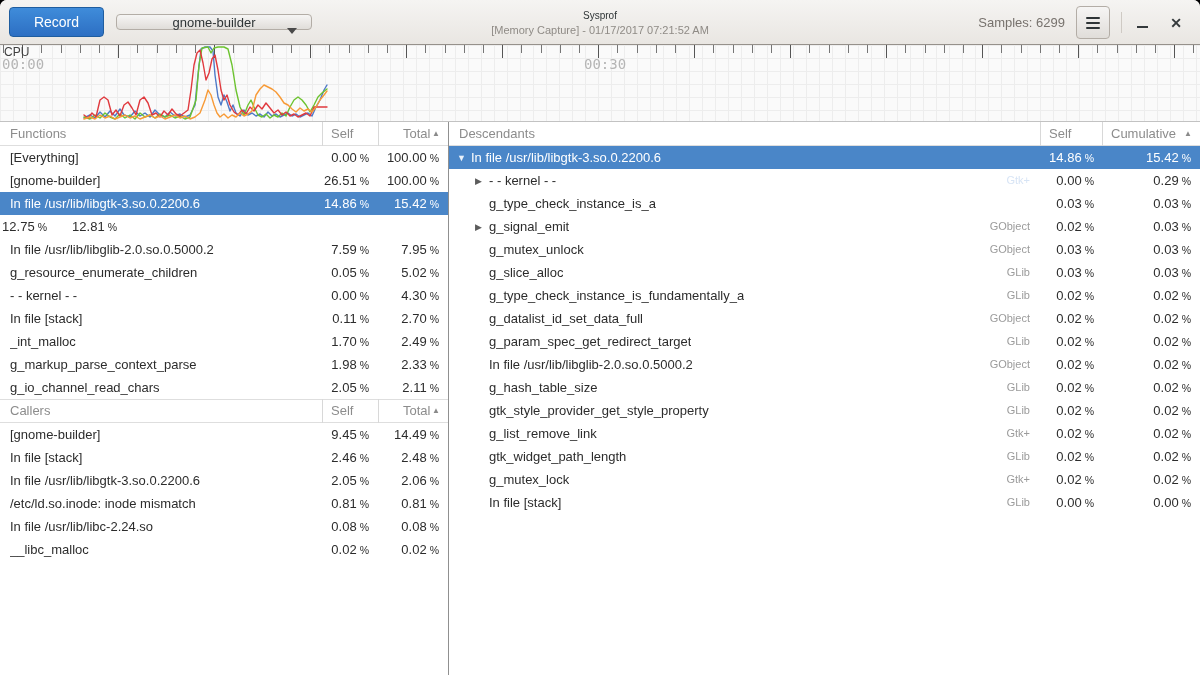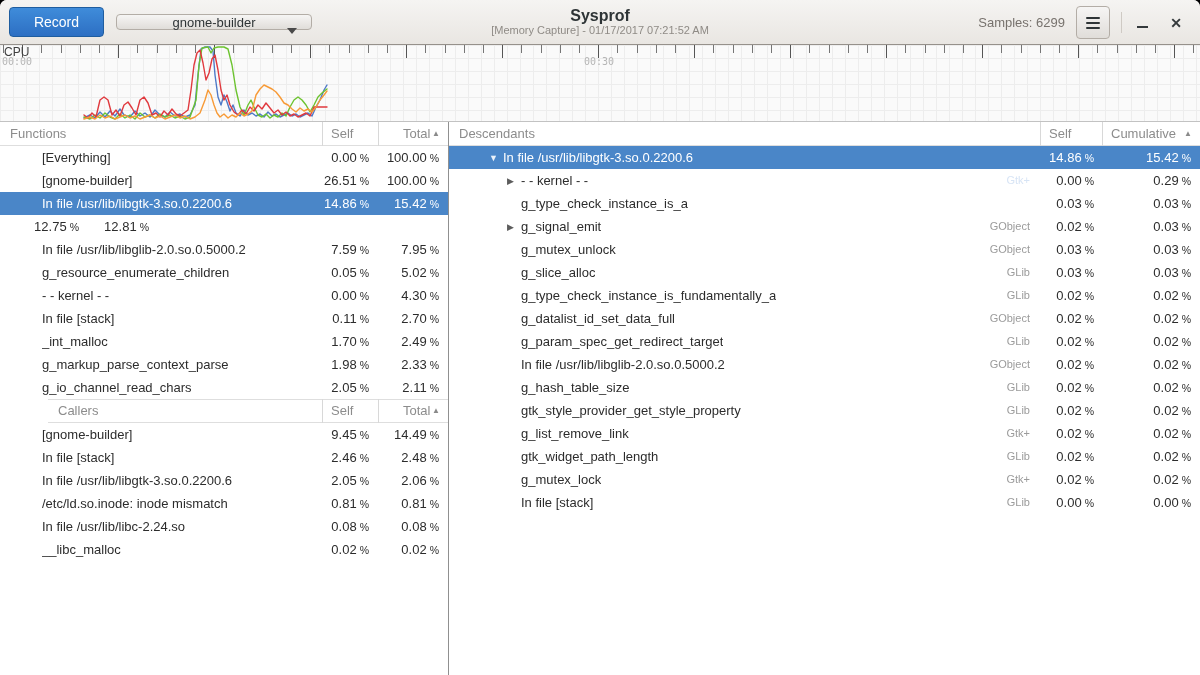--- a/index.html
+++ b/index.html
@@ -7,60 +7,60 @@
   body { font-family:"Liberation Sans", sans-serif; font-size:13px; color:#2e3436; }
 
   .window { width:1200px; height:675px; background:#fff; border-radius:7px 7px 0 0; overflow:hidden; display:flex; flex-direction:column; }
 
   
   .headerbar { height:45px; flex:0 0 45px; background:linear-gradient(#f5f4f2,#e9e6e2); border-bottom:1px solid #96918b; display:flex; align-items:center; position:relative; }
   .record-btn { margin-left:9px; width:95px; height:30px; border:1px solid #1f5d9f; border-radius:4px; background:linear-gradient(#3f8cda,#2d6fc3); color:#fff; font-family:"Liberation Sans",sans-serif; font-size:14px; cursor:pointer; }
   .proc-btn { margin-left:12px; width:196px; height:16px; border:1px solid #b3ada6; border-radius:4px; background:linear-gradient(#f6f5f4,#e0ddd9); display:flex; align-items:center; justify-content:center; position:relative; font-family:"Liberation Sans",sans-serif; font-size:13px; color:#2e3436; cursor:pointer; }
   .proc-btn .caret { position:absolute; right:14px; top:13px; width:0; height:0; border-left:5px solid transparent; border-right:5px solid transparent; border-top:6px solid #4a4a4a; }
   .titles { position:absolute; left:0; right:0; top:0; height:45px; display:flex; flex-direction:column; align-items:center; justify-content:center; pointer-events:none; }
-  .title { font-weight:bold; font-size:16px; color:#2e3436; line-height:15px; }
+  .title { font-weight:normal; font-size:10px; color:#2e3436; line-height:15px; }
   .subtitle { font-size:11px; color:#8f8b86; line-height:14px; }
   .samples { position:absolute; right:135px; top:0; height:45px; display:flex; align-items:center; color:#77726d; font-size:13px; }
   .menu-btn { position:absolute; right:90px; top:6px; width:34px; height:33px; border:1px solid #b3ada6; border-radius:4px; background:linear-gradient(#f6f5f4,#e0ddd9); display:flex; align-items:center; justify-content:center; cursor:pointer; }
   .burger { display:flex; flex-direction:column; gap:3px; }
   .burger i { display:block; width:14px; height:2px; background:#2e3436; border-radius:1px; }
   .hsep { position:absolute; right:78px; top:12px; width:1px; height:21px; background:#cfcac4; }
   .win-btn { position:absolute; top:0; width:36px; height:45px; background:transparent; border:none; display:flex; align-items:center; justify-content:center; cursor:pointer; }
   .win-btn.min { right:40px; }
   .win-btn.close { right:6px; }
   .min-glyph { display:block; width:11px; height:2px; background:#34393b; margin-top:8px; }
   .close-glyph { font-size:14px; font-weight:bold; color:#34393b; }
 
   
   .graph { height:77px; flex:0 0 77px; position:relative; background-color:#fafafa;
     background-image:linear-gradient(#ededed 1px, transparent 1px), linear-gradient(90deg,#ededed 1px, transparent 1px);
     background-size:13px 13px; border-bottom:1px solid #c2c2c2; }
   .ticks-minor { position:absolute; top:0; left:0; right:0; height:8px; background:repeating-linear-gradient(90deg,#767676 0 1px, transparent 1px 19.2px); background-position:3px 0; }
   .ticks-major { position:absolute; top:0; left:0; right:0; height:13px; background:repeating-linear-gradient(90deg,#555 0 1px, transparent 1px 96px); background-position:22px 0; }
   .cpu-label { position:absolute; left:4px; top:0px; font-size:12px; color:#3f3f3f; z-index:3; }
-  .time-label { position:absolute; top:11px; font-size:10px; color:#b5b5b5; font-family:"DejaVu Sans Mono", monospace; z-index:3; }
+  .time-label { position:absolute; top:11px; font-size:14px; color:#b5b5b5; font-family:"DejaVu Sans Mono", monospace; z-index:3; }
   .graph svg { position:absolute; inset:0; z-index:2; }
 
   
   .main { flex:1; display:flex; min-height:0; }
   .left { width:449px; flex:0 0 449px; border-right:1px solid #909090; display:flex; flex-direction:column; background:#fff; }
   .right { flex:1; background:#fff; display:flex; flex-direction:column; }
 
   .thead { height:24px; display:flex; align-items:center; border-bottom:1px solid #dedede; color:#8c8c8c; background:#fff; }
-  .thead.bordered-top { border-top:1px solid #dedede;margin-left:48px; }
+  .thead.bordered-top { border-top:1px solid #dedede; }
   .th { height:24px; line-height:24px; overflow:hidden; white-space:nowrap; }
   .th.name { flex:1; padding-left:10px; }
   .th.vline { border-left:1px solid #d8d8d8; }
   .th.w-self { width:56px; padding-left:8px; }
   .th.w-total { width:70px; padding-left:24px; display:flex; align-items:flex-end; }
   .th.w-self2 { width:62px; padding-left:8px; }
   .th.w-cum { width:98px; padding-left:8px; display:flex; align-items:center; }
   .sort-arrow { font-size:8px; color:#8a8a8a; margin-left:auto; margin-right:8px; }
 
-  .row { height:23px; display:flex; align-items:center; white-space:nowrap; color:#2c2c2c; cursor:default;padding-left:32px; }
+  .row { height:23px; display:flex; align-items:center; white-space:nowrap; color:#2c2c2c; cursor:default; }
   .row.selected { background:#4a86c8; color:#fff; }
   .cell-name { flex:1; padding-left:10px; overflow:hidden; display:flex; align-items:center; min-width:0; }
   .cell-num { text-align:right; }
   .cell-num .pct { font-size:10.5px; margin-left:3px; }
   .w1-self { width:56px; padding-right:9px; }
   .w1-total { width:70px; padding-right:9px; }
   .w2-self { width:62px; padding-right:8px; }
   .w2-cum { width:98px; padding-right:9px; }
 
   .expander { width:14px; flex:0 0 14px; font-size:9px; color:#5c5c5c; text-align:left; }

